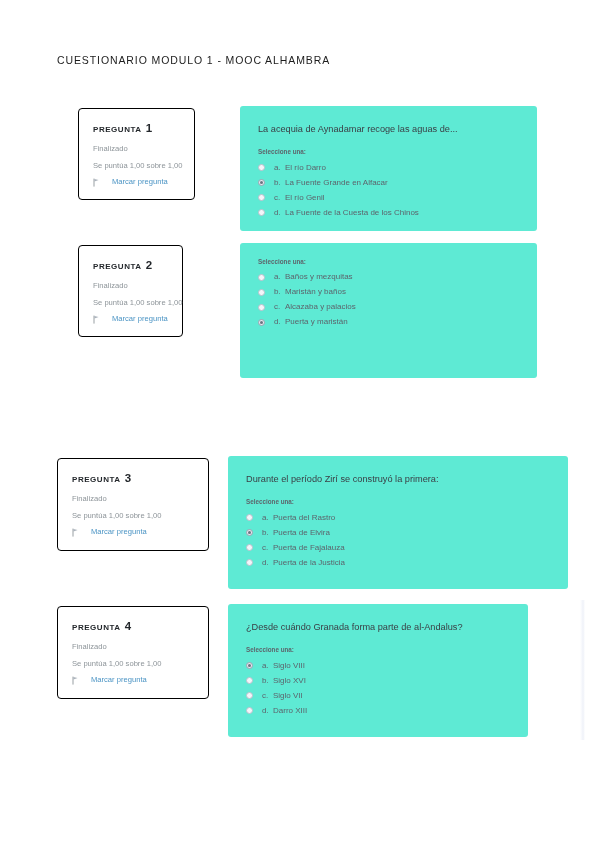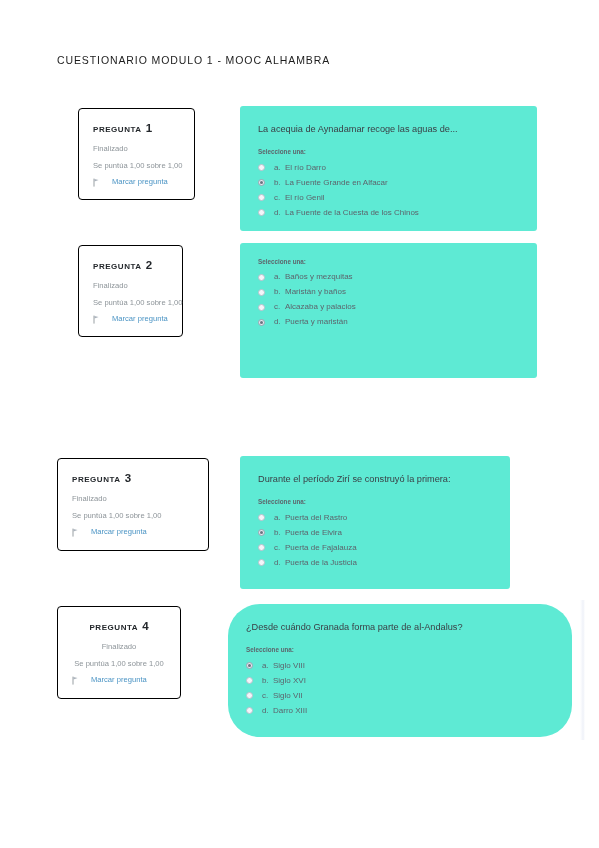--- a/index.html
+++ b/index.html
@@ -275,21 +275,21 @@
         <div class="info-meta">Se puntúa 1,00 sobre 1,00</div>
         <div class="flag-row">
           <svg class="flag-icon" viewBox="0 0 7 9">
             <path d="M1 0.6 L1 8.6" stroke="#8d9499" stroke-width="0.9" fill="none"></path>
             <path d="M1.4 0.9 L5.6 1.9 L1.4 3.5 Z" fill="#aab2bb"></path>
           </svg>
           <span class="flag-link">Marcar pregunta</span>
         </div>
       </div>
     </div>
-    <div class="q-card" style="left: 240px; top: 456px; width: 270px; min-height: 133px;">
+    <div class="q-card" style="left: 228px; top: 456px; width: 340px; min-height: 133px;">
       <div class="q-inner">
         <p class="q-text">Durante el período Zirí se construyó la primera:</p>
         <div class="q-select-label">Seleccione una:</div>
         <ul class="opt-list">
             <li class="opt">
               <span class="radio"></span>
               <span class="opt-letter">a.</span>
               <span class="opt-text">Puerta del Rastro</span>
             </li>
             <li class="opt">
@@ -306,37 +306,37 @@
               <span class="radio"></span>
               <span class="opt-letter">d.</span>
               <span class="opt-text">Puerta de la Justicia</span>
             </li>
           </ul>
       </div>
     </div>
   </div>
 
   <div class="qblock">
-    <div class="info-card" style="left: 57px; top: 606px; width: 124px; min-height: 93px; text-align: center;">
+    <div class="info-card" style="left: 57px; top: 606px; width: 152px; min-height: 93px;">
       <div class="info-inner">
         <div class="pregunta-line">
           <span>PREGUNTA</span><span class="pregunta-num">4</span>
         </div>
         <div class="info-meta">Finalizado</div>
         <div class="info-meta">Se puntúa 1,00 sobre 1,00</div>
         <div class="flag-row">
           <svg class="flag-icon" viewBox="0 0 7 9">
             <path d="M1 0.6 L1 8.6" stroke="#8d9499" stroke-width="0.9" fill="none"></path>
             <path d="M1.4 0.9 L5.6 1.9 L1.4 3.5 Z" fill="#aab2bb"></path>
           </svg>
           <span class="flag-link">Marcar pregunta</span>
         </div>
       </div>
     </div>
-    <div class="q-card" style="left: 228px; top: 604px; width: 344px; min-height: 133px; border-radius: 32px;">
+    <div class="q-card" style="left: 228px; top: 604px; width: 300px; min-height: 133px;">
       <div class="q-inner">
         <p class="q-text">¿Desde cuándo Granada forma parte de al-Andalus?</p>
         <div class="q-select-label">Seleccione una:</div>
         <ul class="opt-list">
             <li class="opt">
               <span class="radio checked"></span>
               <span class="opt-letter">a.</span>
               <span class="opt-text">Siglo VIII</span>
             </li>
             <li class="opt">

